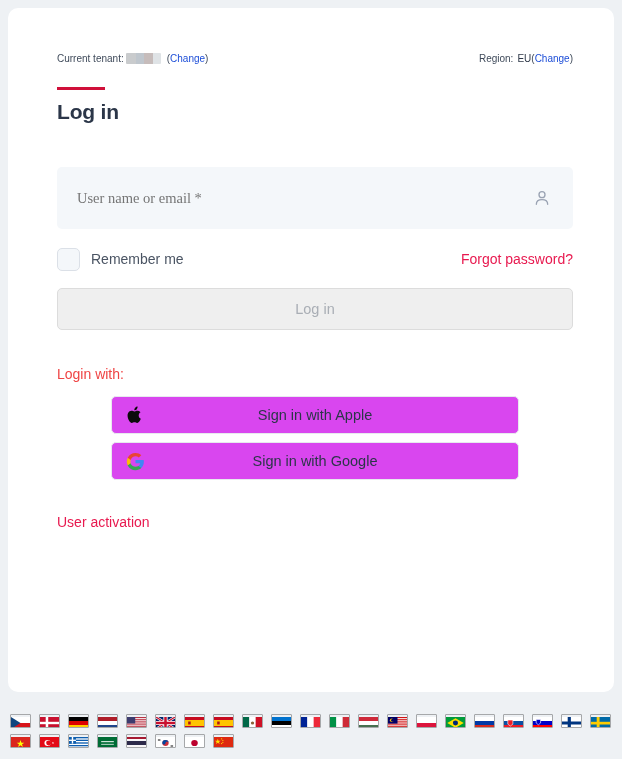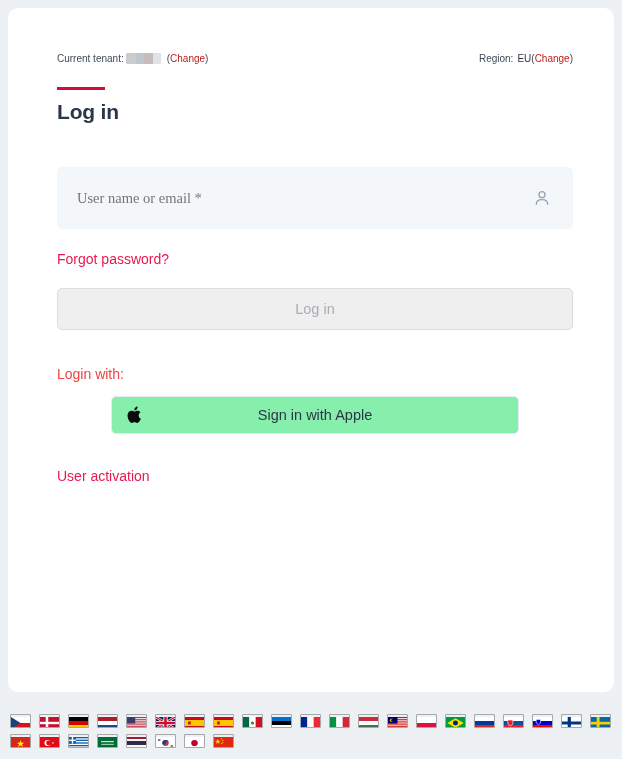--- a/index.html
+++ b/index.html
@@ -36,21 +36,21 @@
   }
   .redact {
     display: inline-block;
     width: 35px; height: 11px;
     margin: 0 6px 0 2px;
     background: linear-gradient(90deg,#c9cbcd 0 28%, #bfc6cd 28% 52%, #c6bcbb 52% 78%, #dfe3e6 78% 100%);
     border-radius: 1px;
     vertical-align: middle;
   }
   .paren { color: #3f4a5a; }
-  .link-red { color: #b91c1c; text-decoration: none; cursor: pointer; }
+  .link-red { color: #1d4ed8; text-decoration: none; cursor: pointer; }
   .region-val { font-weight: normal; color: #2c3646; margin-left: 4px; }
   .region-label { color: #3f4a5a; }
 
   
   .accent-bar {
     width: 48px; height: 3px;
     background: #d0103a;
     margin-top: 19px;
   }
   .title {
@@ -124,21 +124,21 @@
     margin-top: 36px;
     font-size: 14px;
     color: #ef4444;
   }
 
   
   .socials { margin-top: 14px; padding: 0 54px; }
   .social-btn {
     position: relative;
     width: 100%; height: 38px;
-    background: #86efac;
+    background: #d946ef;
     border: 1px solid #e7eaee;
     border-radius: 5px;
     display: flex; align-items: center; justify-content: center;
     cursor: pointer;
     font-size: 14.5px;
     color: #2b3648;
     font-family: inherit;
   }
   .social-btn + .social-btn { margin-top: 8px; }
   .social-ico {
@@ -215,40 +215,55 @@
             <circle cx="12" cy="8" r="3.6"></circle>
             <path d="M5.2 19.5c0-3.5 3-5.6 6.8-5.6s6.8 2.1 6.8 5.6"></path>
           </svg>
         </span>
       </div>
 
       
 
       
       <div class="remember-row">
+        <div class="remember-left">
+          <span class="checkbox"></span>
+          <span class="remember-label">Remember me</span>
+        </div>
         <a class="forgot">Forgot password?</a>
       </div>
 
       
       <button class="login-btn">Log in</button>
 
       
       <div class="login-with">Login with:</div>
 
       <div class="socials">
         <button class="social-btn">
           <span class="social-ico">
             <svg width="17" height="20" viewBox="0 0 18 21" fill="#0b0b0b">
               <path d="M12.4 11.1c0-2.2 1.8-3.3 1.9-3.4-1-1.5-2.6-1.7-3.2-1.7-1.4-.15-2.7.8-3.4.8-.7 0-1.8-.78-2.9-.76C3.3 6.06 2 6.9 1.3 8.2c-1.5 2.6-.4 6.5 1.1 8.6.7 1 1.6 2.2 2.7 2.15 1.1-.04 1.5-.7 2.8-.7 1.3 0 1.7.7 2.85.68 1.18-.02 1.93-1.05 2.65-2.1.84-1.2 1.18-2.37 1.2-2.43-.03-.01-2.3-.88-2.2-3.3z"></path>
               <path d="M10.3 4.3c.6-.73 1-1.73.89-2.74-.86.04-1.9.58-2.52 1.3-.55.64-1.04 1.67-.91 2.65.96.08 1.94-.49 2.54-1.21z"></path>
             </svg>
           </span>
           <span>Sign in with Apple</span>
         </button>
 
+        <button class="social-btn">
+          <span class="social-ico">
+            <svg width="19" height="19" viewBox="0 0 48 48">
+              <path fill="#4285F4" d="M45.1 24.5c0-1.6-.14-3.14-.4-4.6H24v8.7h11.8c-.5 2.7-2.05 5-4.37 6.55v5.45h7.07c4.14-3.8 6.6-9.4 6.6-16.1z"></path>
+              <path fill="#34A853" d="M24 46c5.9 0 10.86-1.96 14.5-5.3l-7.07-5.45c-1.96 1.32-4.47 2.1-7.43 2.1-5.7 0-10.55-3.85-12.28-9.03H4.4v5.63C8.02 41.2 15.42 46 24 46z"></path>
+              <path fill="#FBBC05" d="M11.72 28.32c-.44-1.32-.69-2.73-.69-4.18 0-1.45.25-2.86.69-4.18V14.3H4.4A21.98 21.98 0 0 0 2 24.14c0 3.55.85 6.9 2.4 9.84l7.32-5.66z"></path>
+              <path fill="#EA4335" d="M24 10.93c3.22 0 6.1 1.1 8.37 3.28l6.27-6.27C34.85 4.4 29.9 2.3 24 2.3 15.42 2.3 8.02 7.1 4.4 14.3l7.32 5.66c1.73-5.18 6.58-9.03 12.28-9.03z"></path>
+            </svg>
+          </span>
+          <span>Sign in with Google</span>
+        </button>
 
       </div>
 
       <a class="email-activation">User activation</a>
 
     </div>
   </div>
 
   <div class="flags" id="flag-row">
       <div class="flag" title="Czech"><svg viewBox="0 0 30 20" preserveAspectRatio="none" width="100%" height="100%">

